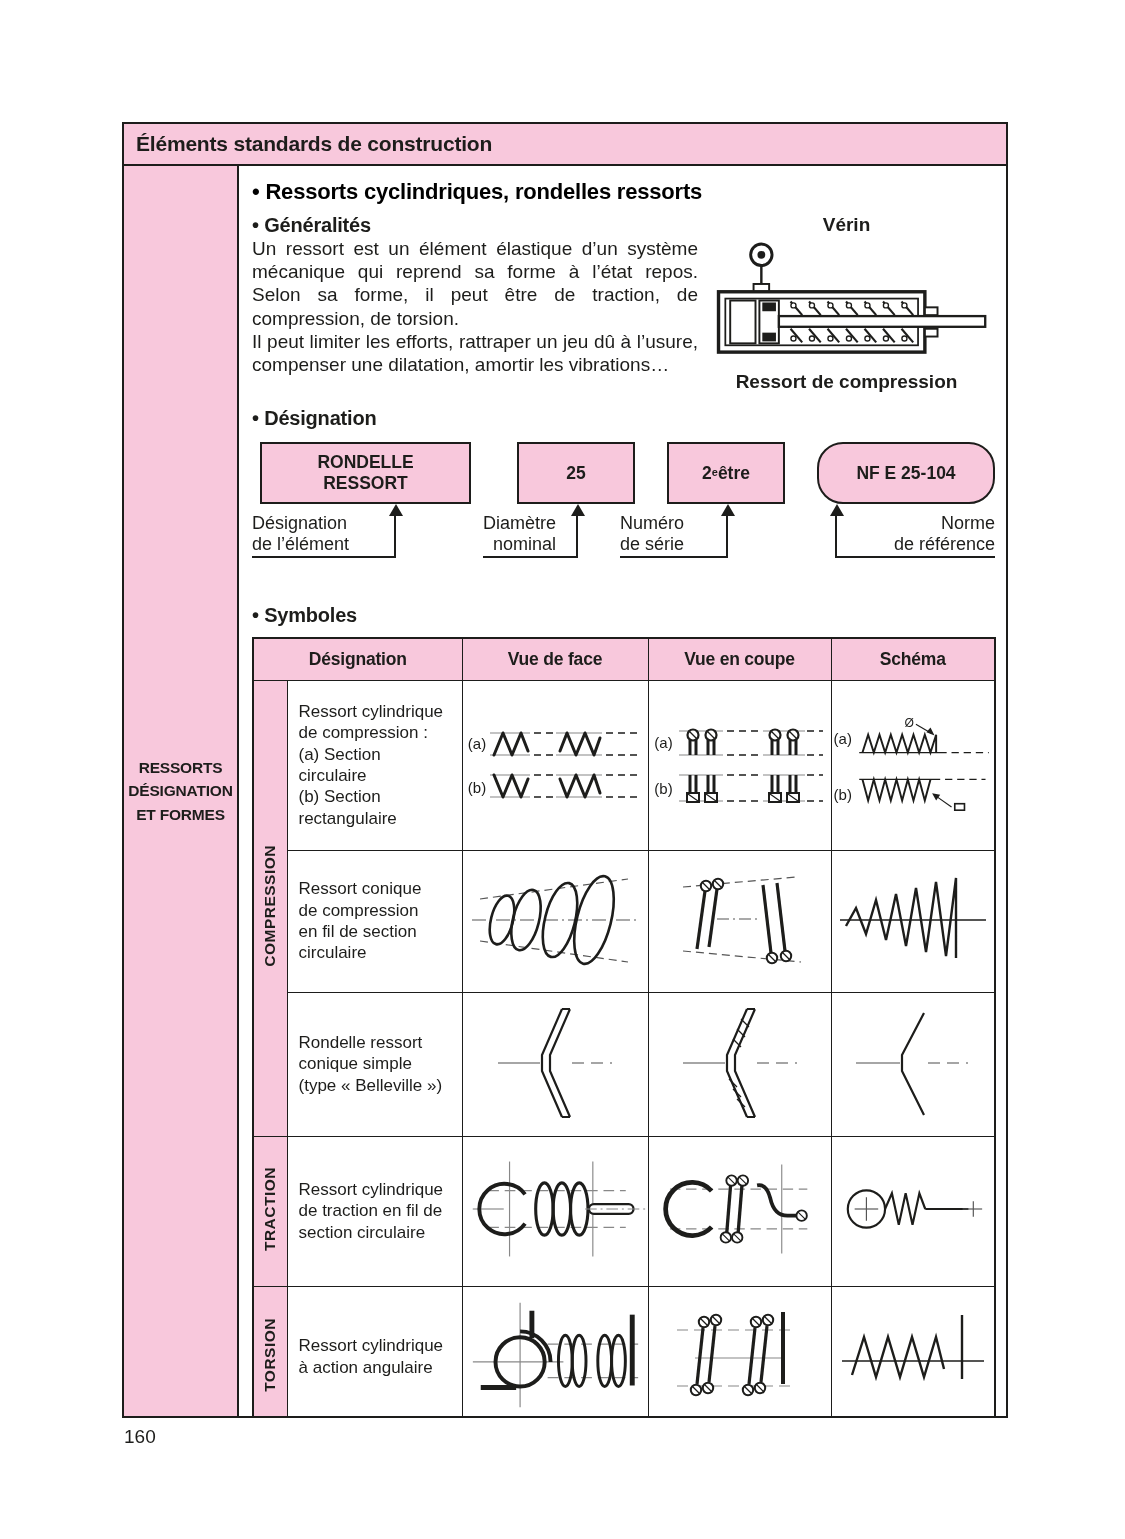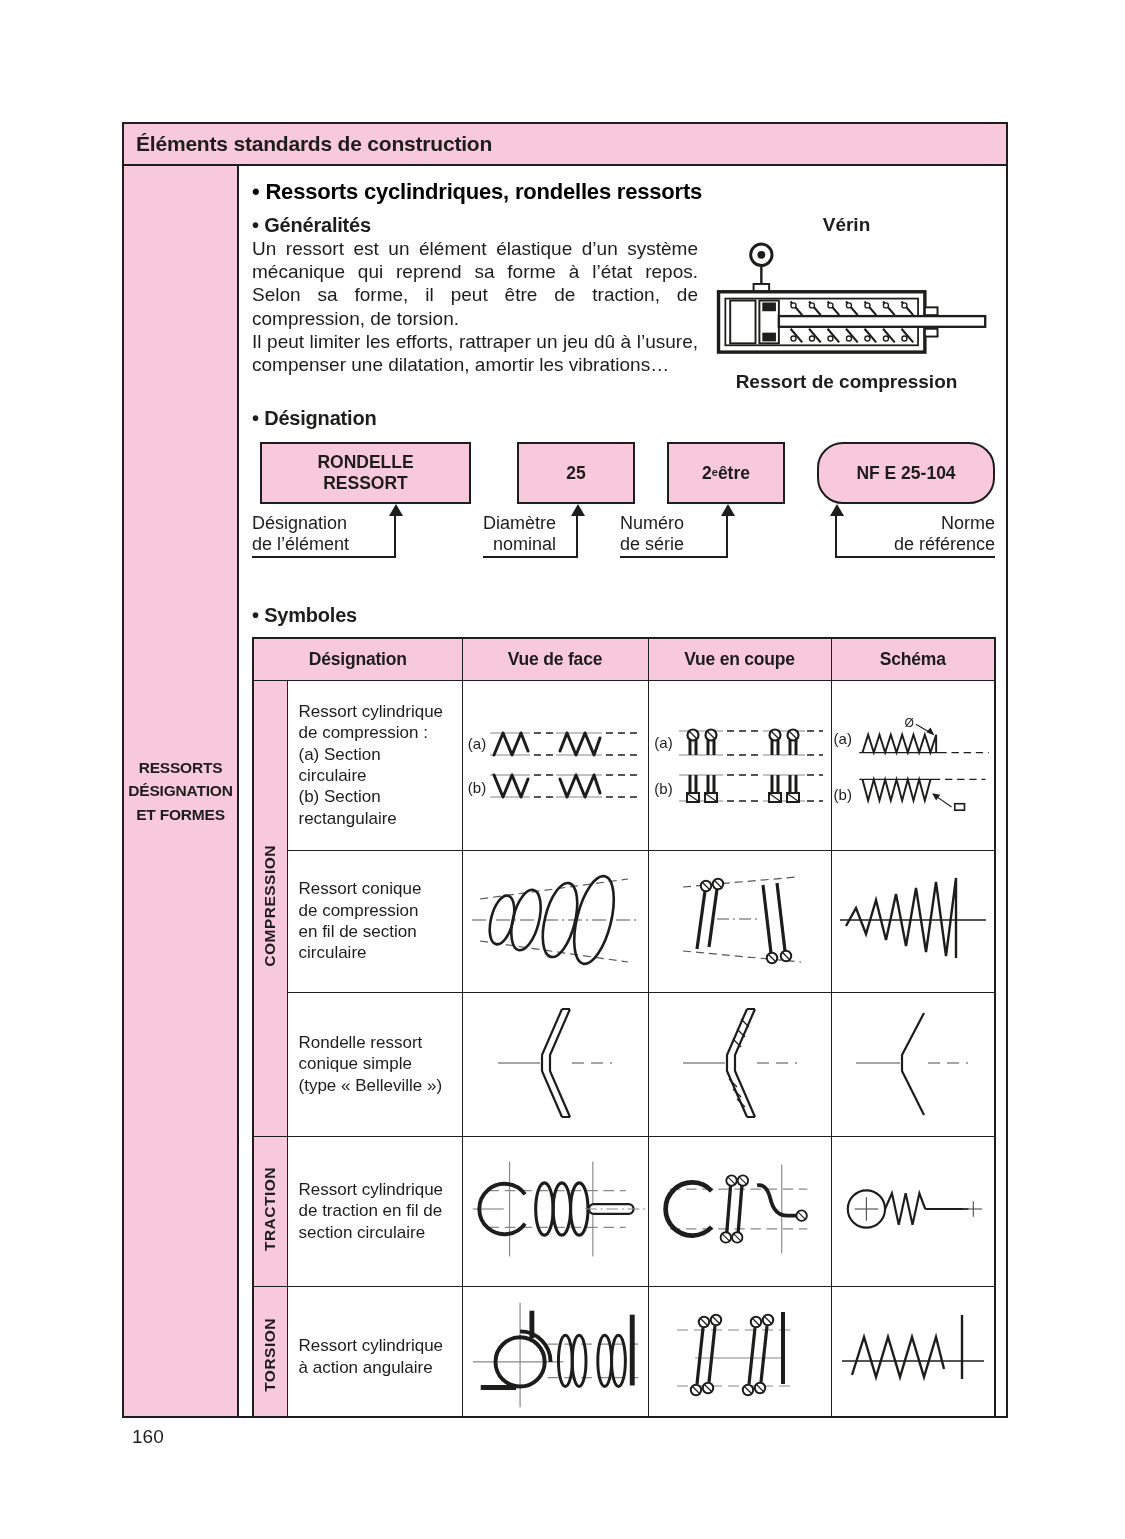--- a/index.html
+++ b/index.html
@@ -74,21 +74,21 @@
     font-weight:bold; font-size:15.5px; letter-spacing:0.5px; white-space:nowrap;
   }
   td.desc {
     width:175px; padding:6px 6px 6px 11px; font-size:17px; line-height:1.26;
     white-space:pre-line; vertical-align:middle;
   }
   td.draw { text-align:center; vertical-align:middle; padding:2px; }
   .ab-stack { display:flex; flex-direction:column; gap:8px; align-items:center; justify-content:center; }
   .ab-row { display:flex; align-items:center; gap:4px; }
   .ab-label { font-size:15px; flex:none; }
-  .page-number { position:absolute; left:132px; top:1426px; font-size:19px; }
+  .page-number { position:absolute; left:124px; top:1426px; font-size:19px; }
 </style>
 </head>
 <body>
 
 <div class="content-block">
 
   <div class="header-bar">
     <span>Éléments standards de construction</span>
   </div>
 

